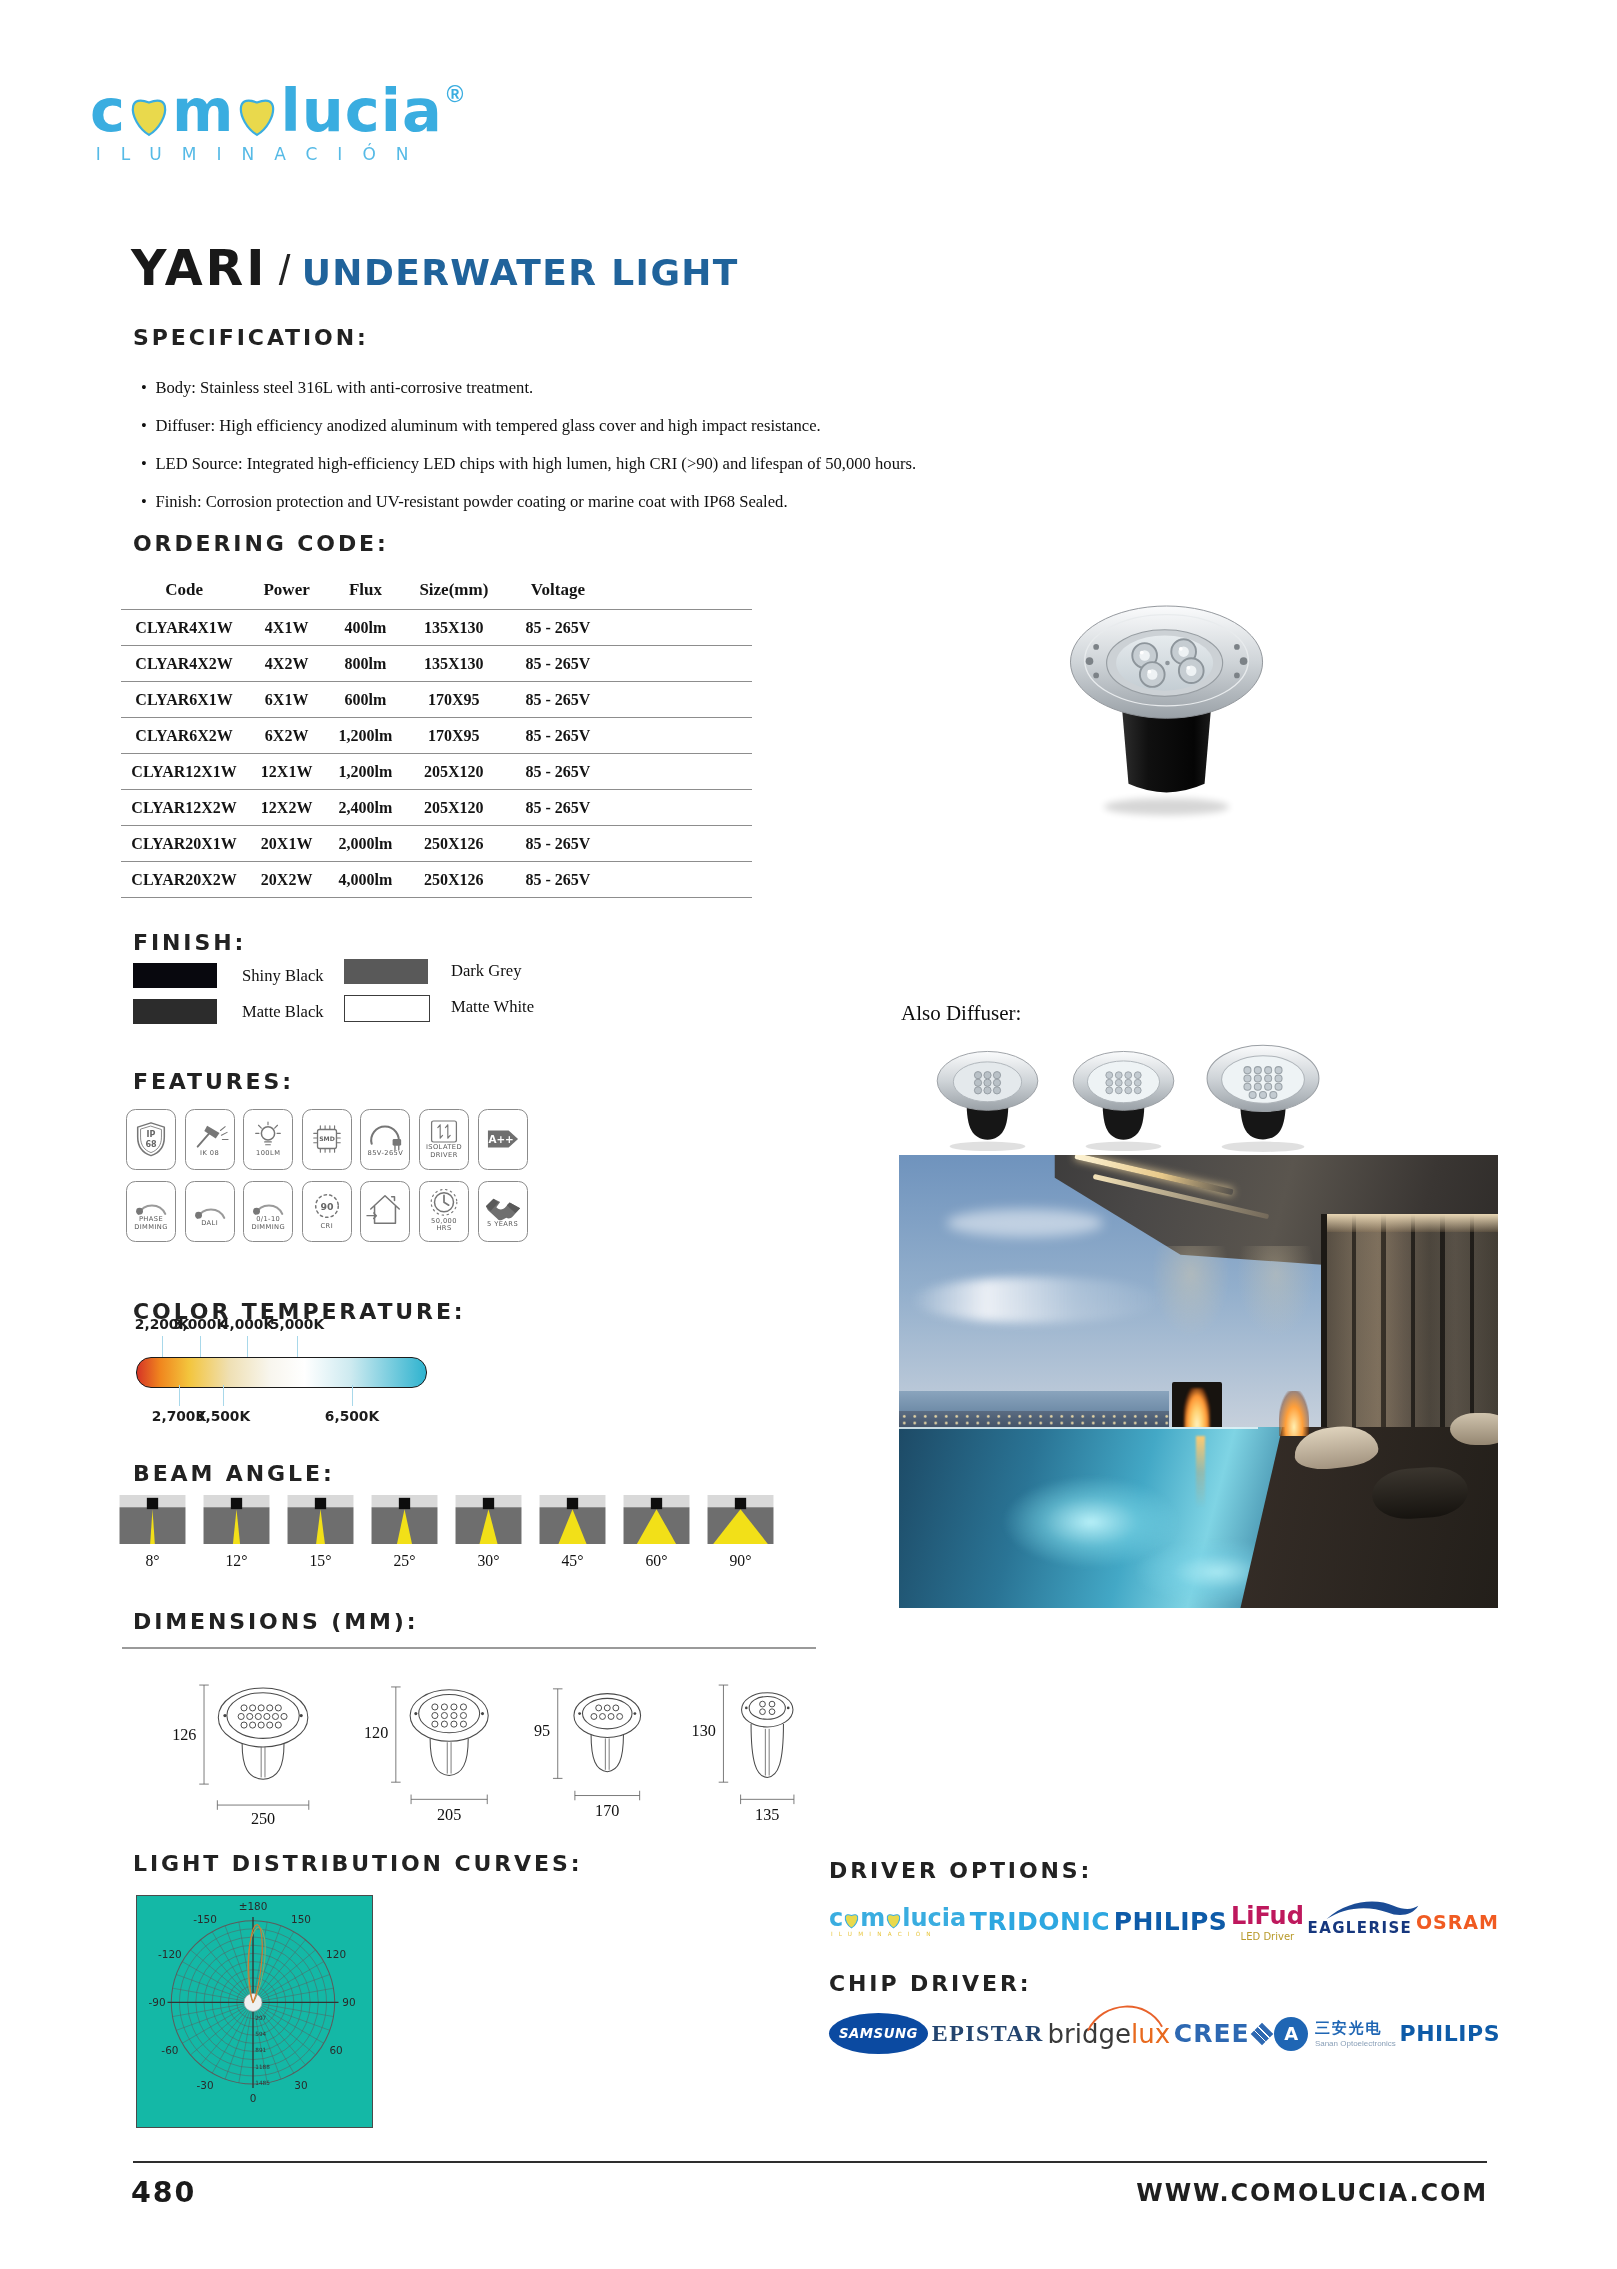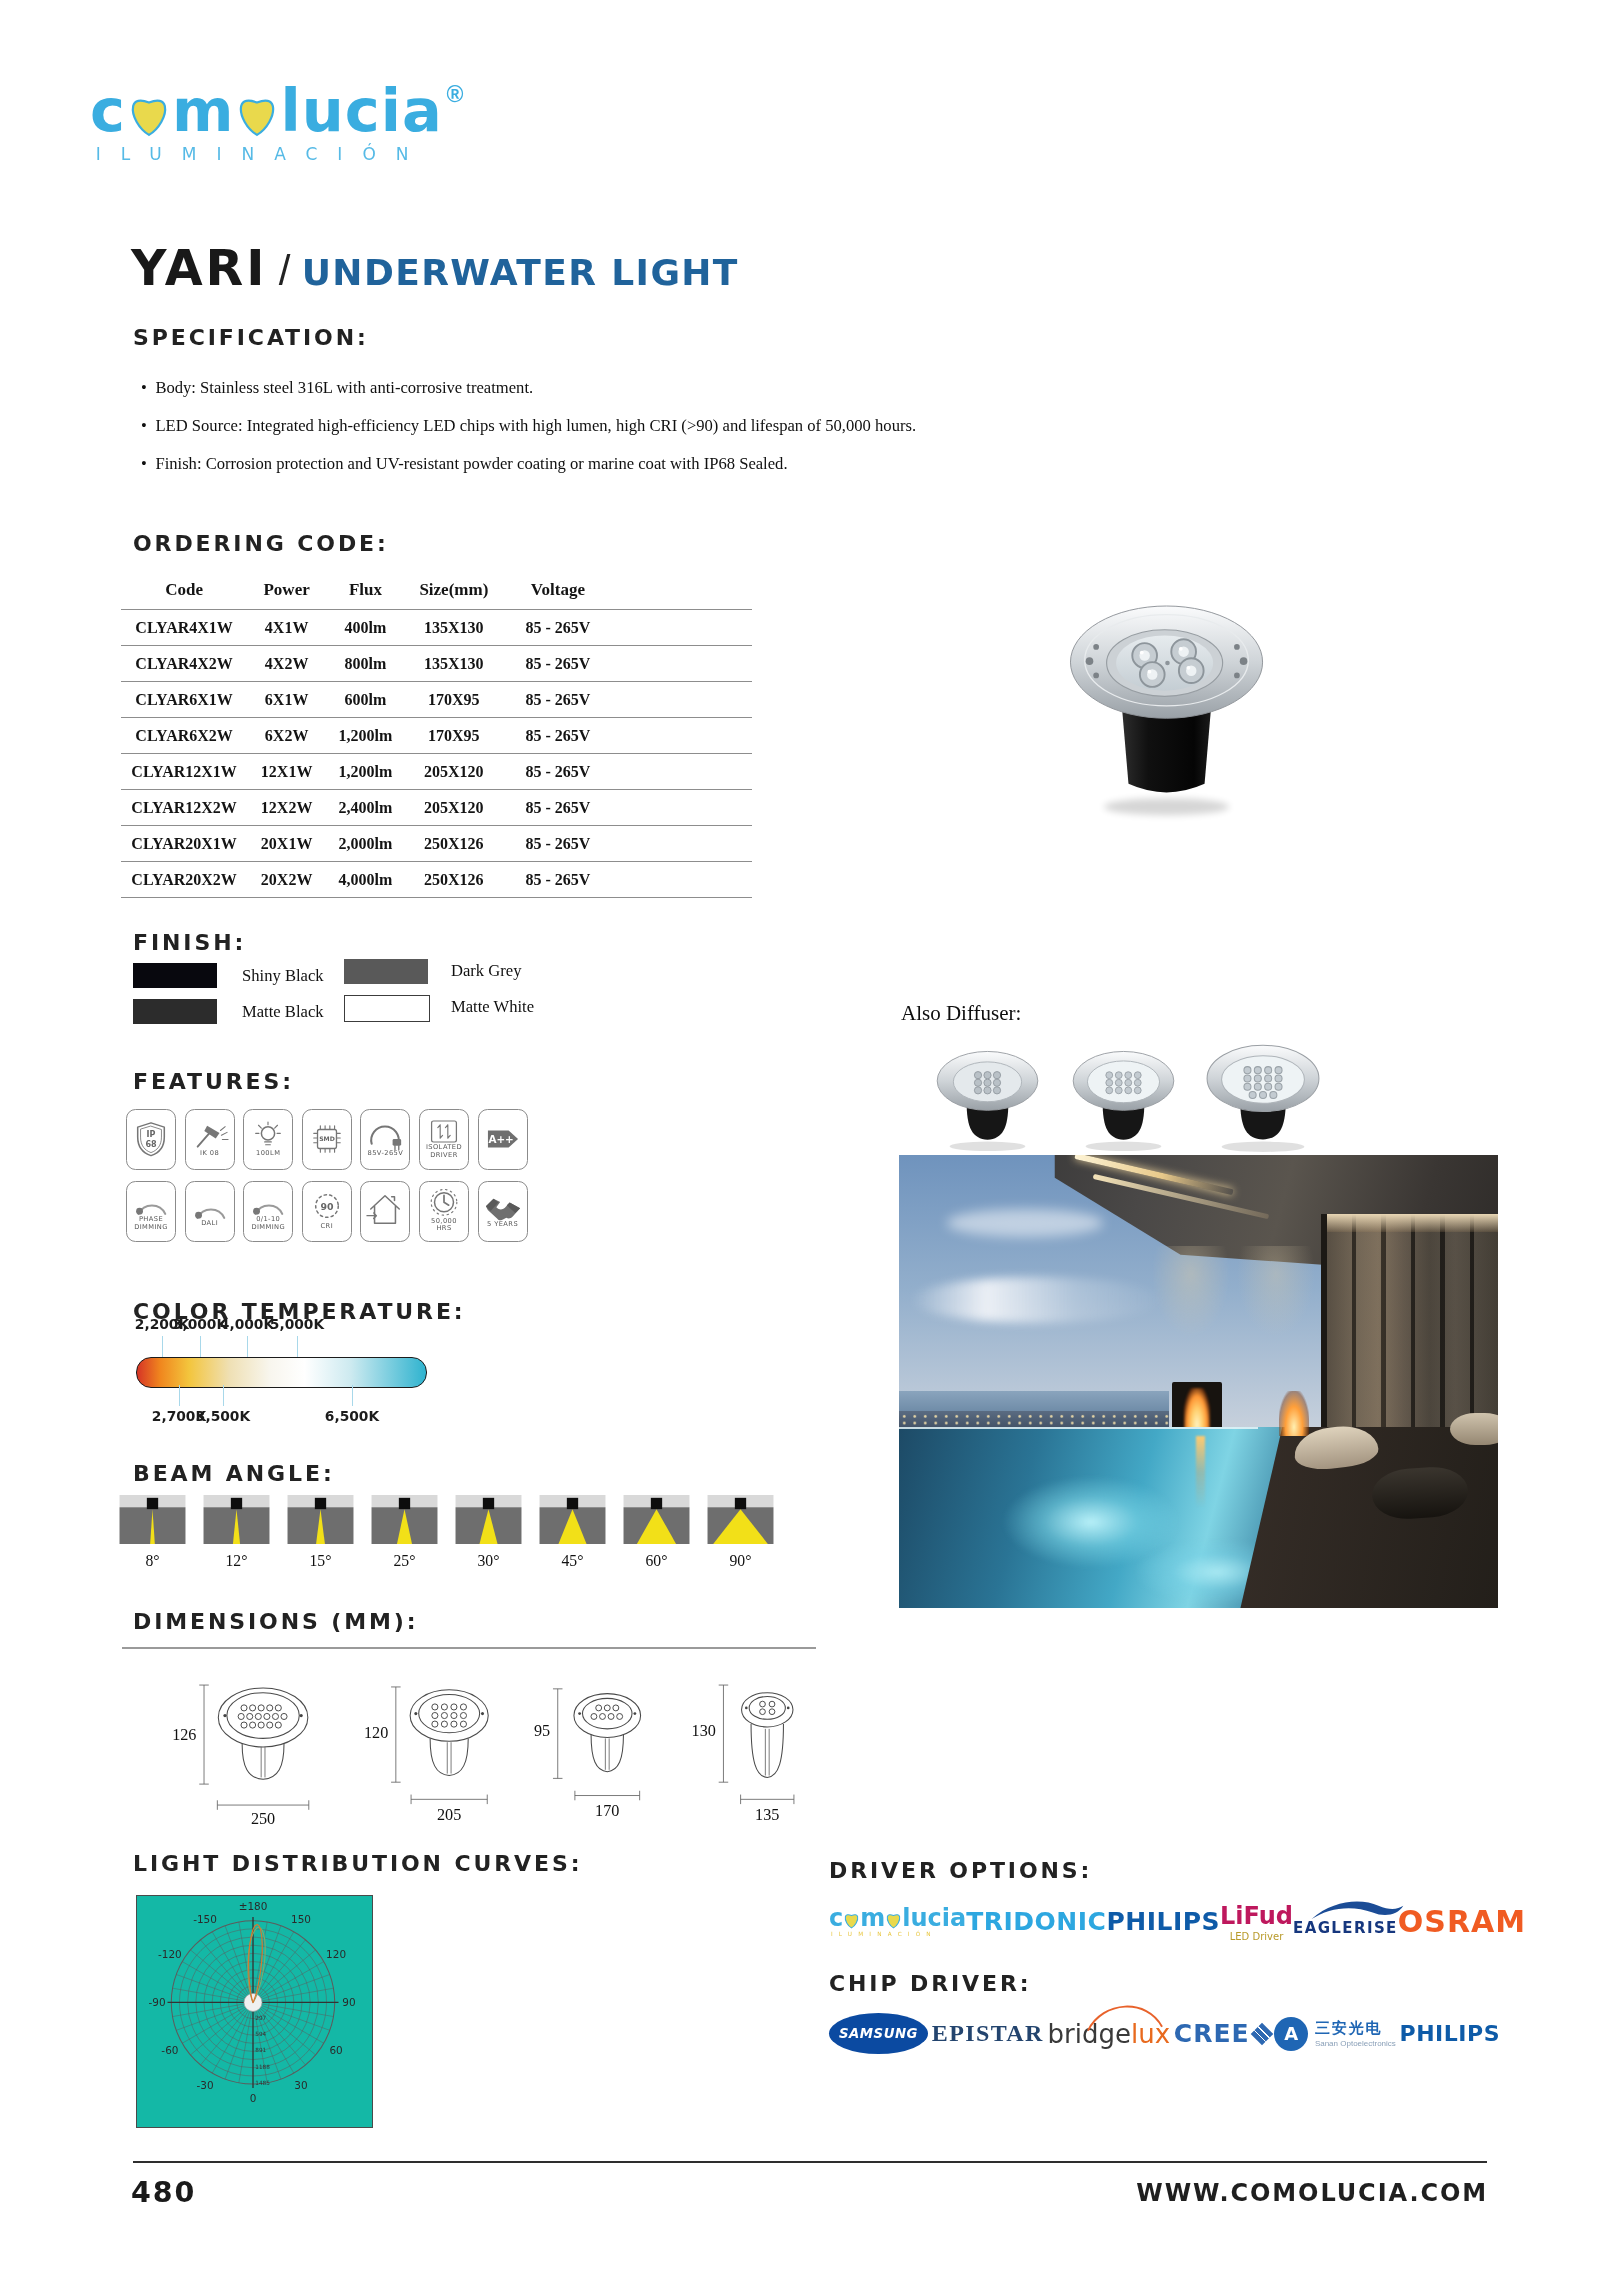--- a/index.html
+++ b/index.html
@@ -100,21 +100,21 @@
                color:#2da7e0;letter-spacing:0.5px;}
   .lg-philips{font-family:"DejaVu Sans",sans-serif;font-weight:700;font-size:25px;
               color:#0e5ba8;letter-spacing:0.5px;}
   .lg-lifud{text-align:center;}
   .lifud-main{font-family:"DejaVu Sans",sans-serif;font-weight:700;font-size:24px;color:#be185d;}
   .lifud-sub{font-family:"DejaVu Sans",sans-serif;font-size:10px;color:#b89a2a;margin-top:1px;}
   .lg-eagle{position:relative;padding-top:13.3px;}
   .lg-eagle .etxt{font-family:"DejaVu Sans",sans-serif;font-weight:600;font-size:15px;
                   color:#16377e;letter-spacing:1.4px;}
   .lg-eagle svg{position:absolute;top:-7.6px;left:11.4px;}
-  .lg-osram{font-family:"DejaVu Sans",sans-serif;font-weight:700;font-size:30px;
+  .lg-osram{font-family:"DejaVu Sans",sans-serif;font-weight:700;font-size:19px;
             color:#f05b22;letter-spacing:1px;}
 
   .chip-samsung{width:99px;height:41px;border-radius:50%;background:#0b4aa1;display:flex;
                 align-items:center;justify-content:center;}
   .chip-samsung span{font-family:"DejaVu Sans",sans-serif;font-weight:700;font-style:italic;
                      font-size:13.3px;color:#fff;letter-spacing:0.5px;}
   .chip-epistar{font-family:"Liberation Serif",serif;font-weight:700;font-size:24px;
                 color:#23446e;letter-spacing:1.4px;}
   .chip-bridgelux{position:relative;font-family:"DejaVu Sans",sans-serif;font-size:26px;
                   font-weight:400;color:#3a3a3a;}
@@ -156,20 +156,21 @@
 
   <div class="abs title-row" style="left:131px;top:240px;">
     <span class="title-main">YARI</span>
     <span class="title-sep">/</span>
     <span class="title-sub">UNDERWATER LIGHT</span>
   </div>
 
   <div class="abs sec" style="left:133px;top:325px;">SPECIFICATION:</div>
   <div class="abs bullets" style="left:141px;top:369px;">
     <div class="bullet"><span class="dot">•</span><span>Body: Stainless steel 316L with anti-corrosive treatment.</span></div>
+    <div class="bullet"><span class="dot">•</span><span>Diffuser: High efficiency anodized aluminum with tempered glass cover and high impact resistance.</span></div>
     <div class="bullet"><span class="dot">•</span><span>LED Source: Integrated high-efficiency LED chips with high lumen, high CRI (&gt;90) and lifespan of 50,000 hours.</span></div>
     <div class="bullet"><span class="dot">•</span><span>Finish: Corrosion protection and UV-resistant powder coating or marine coat with IP68 Sealed.</span></div>
   </div>
 
   <div class="abs sec" style="left:133px;top:531px;">ORDERING CODE:</div>
   <div class="abs" id="order-table" style="left:121px;top:571px;">
       <div class="thead">
         <span>Code</span>
         <span>Power</span>
         <span>Flux</span>

